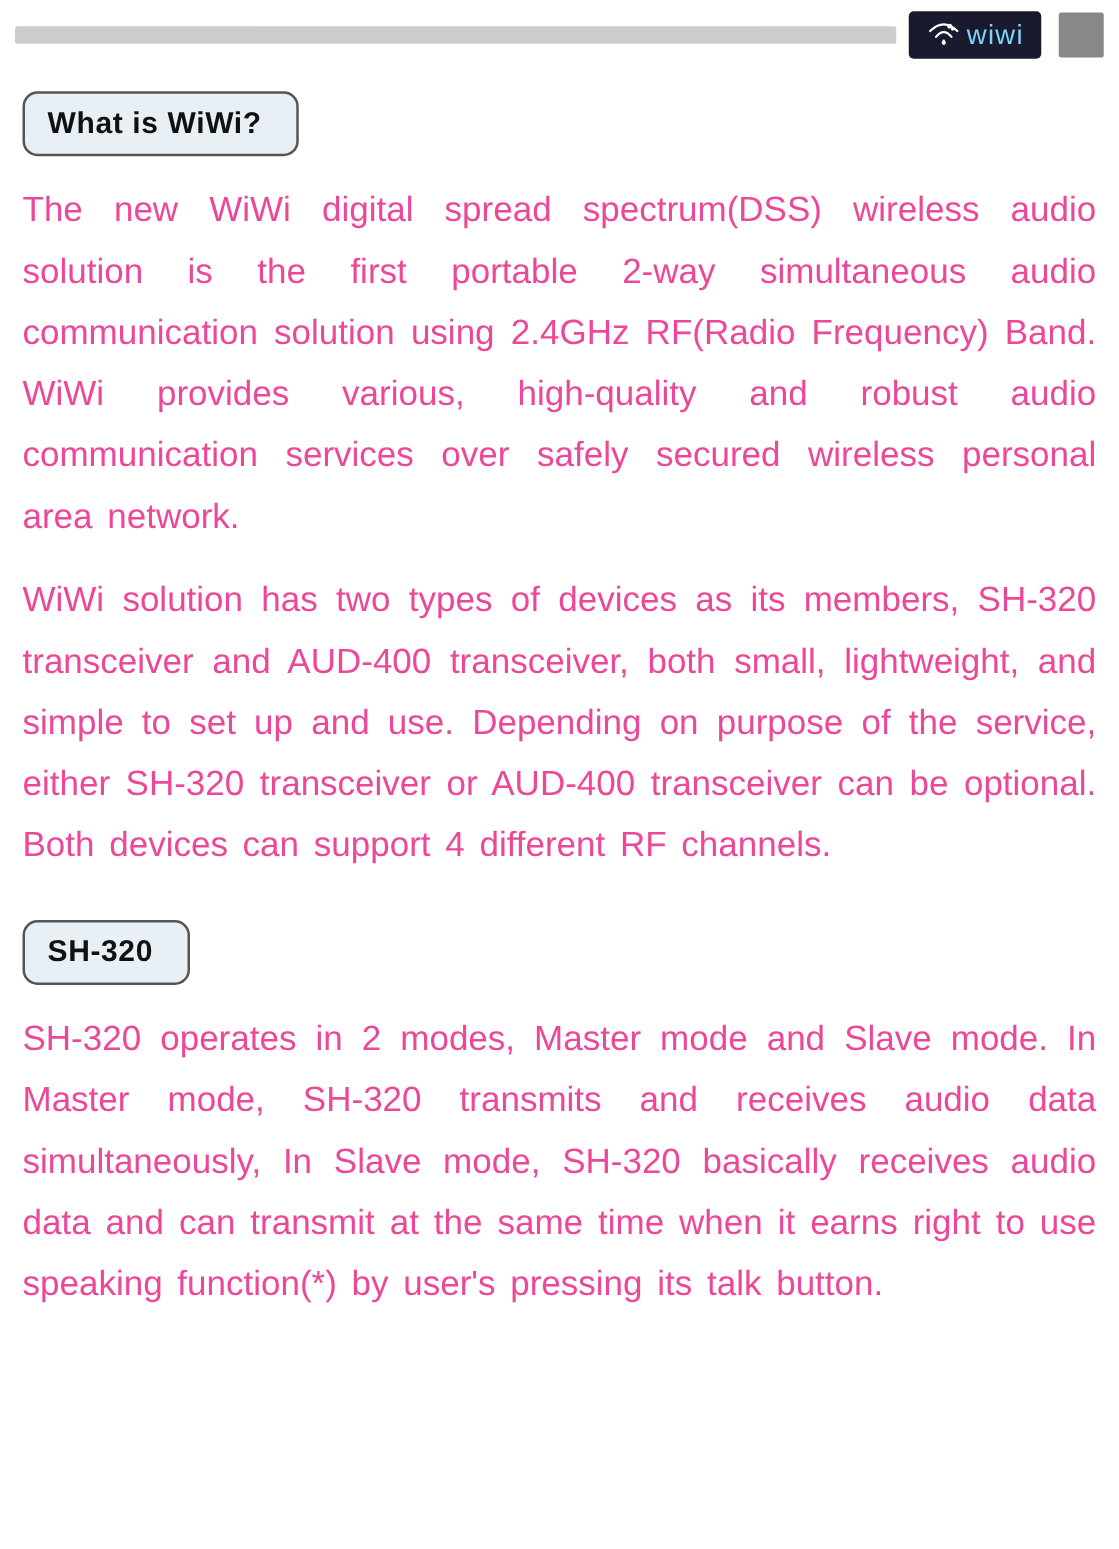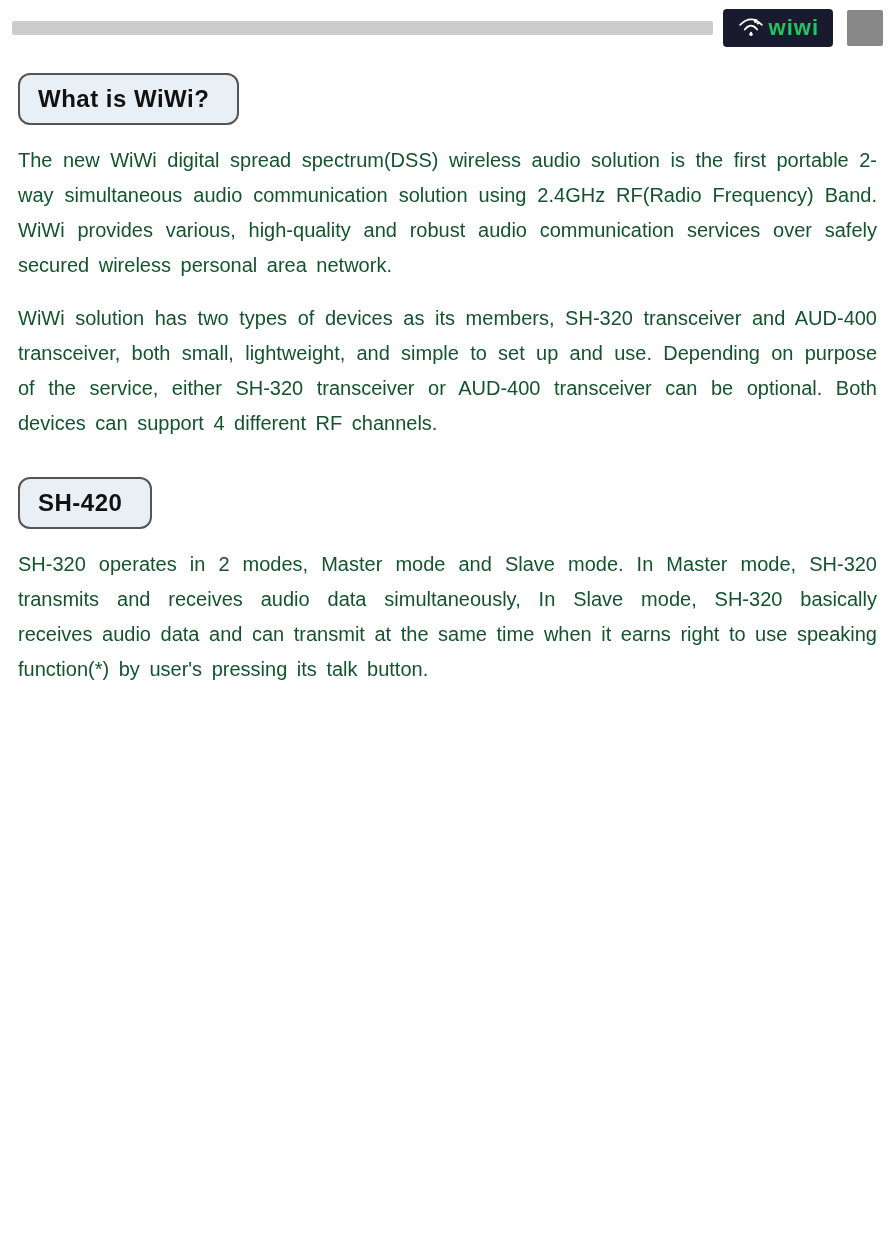--- a/index.html
+++ b/index.html
@@ -36,25 +36,25 @@
     }
 
     .logo-container {
       display: flex;
       align-items: center;
       gap: 6px;
     }
 
     .logo-box {
       background: #1a1a2e;
-      color: #22c55e;
+      color: #7dd3fc;
       padding: 6px 14px;
       border-radius: 4px;
       font-size: 22px;
-      font-weight: bold;
+      font-weight: normal;
       letter-spacing: 1px;
       display: flex;
       align-items: center;
       gap: 4px;
       justify-content: space-between;
     }
 
     .wifi-icon-svg {
       width: 28px;
       height: 22px;
@@ -85,23 +85,23 @@
 
     .section-heading-box h2 {
       font-size: 24px;
       font-weight: bold;
       color: #111111;
       letter-spacing: 0.5px;
     }
 
     
     .body-text {
-      font-size: 20px;
+      font-size: 28px;
       line-height: 1.75;
-      color: #14532d;
+      color: #ec4899;
       text-align: justify;
       word-spacing: 4px;
       margin-bottom: 0;
     }
 
     .section-block {
       margin-bottom: 36px;
     }
 
     .section-gap {
@@ -139,18 +139,18 @@
     </div>
     <p class="body-text">The  new  WiWi  digital  spread  spectrum(DSS)  wireless  audio solution  is  the  first  portable  2-way  simultaneous  audio communication  solution  using  2.4GHz  RF(Radio  Frequency)  Band. WiWi  provides  various,  high-quality  and  robust  audio communication  services  over  safely  secured  wireless  personal  area network.</p>
     <br>
     <p class="body-text">WiWi  solution  has  two  types  of  devices  as  its  members,  SH-320 transceiver  and  AUD-400  transceiver,  both  small,  lightweight,  and simple  to  set  up  and  use.  Depending  on  purpose  of  the  service, either  SH-320  transceiver  or  AUD-400  transceiver  can  be  optional. Both  devices  can  support  4  different  RF  channels.</p>
   </div>
 
   <div class="section-gap"></div>
 
   <div class="section-block">
     <div class="section-heading-box">
-      <h2>SH-420</h2>
+      <h2>SH-320</h2>
     </div>
     <p class="body-text">SH-320  operates  in  2  modes,  Master  mode  and  Slave  mode.  In Master  mode,  SH-320  transmits  and  receives  audio  data simultaneously,  In  Slave  mode,  SH-320  basically  receives  audio data  and  can  transmit  at  the  same  time  when  it  earns  right  to  use speaking  function(*)  by  user's  pressing  its  talk  button.</p>
   </div>
 
 </div>
 
 </body></html>

